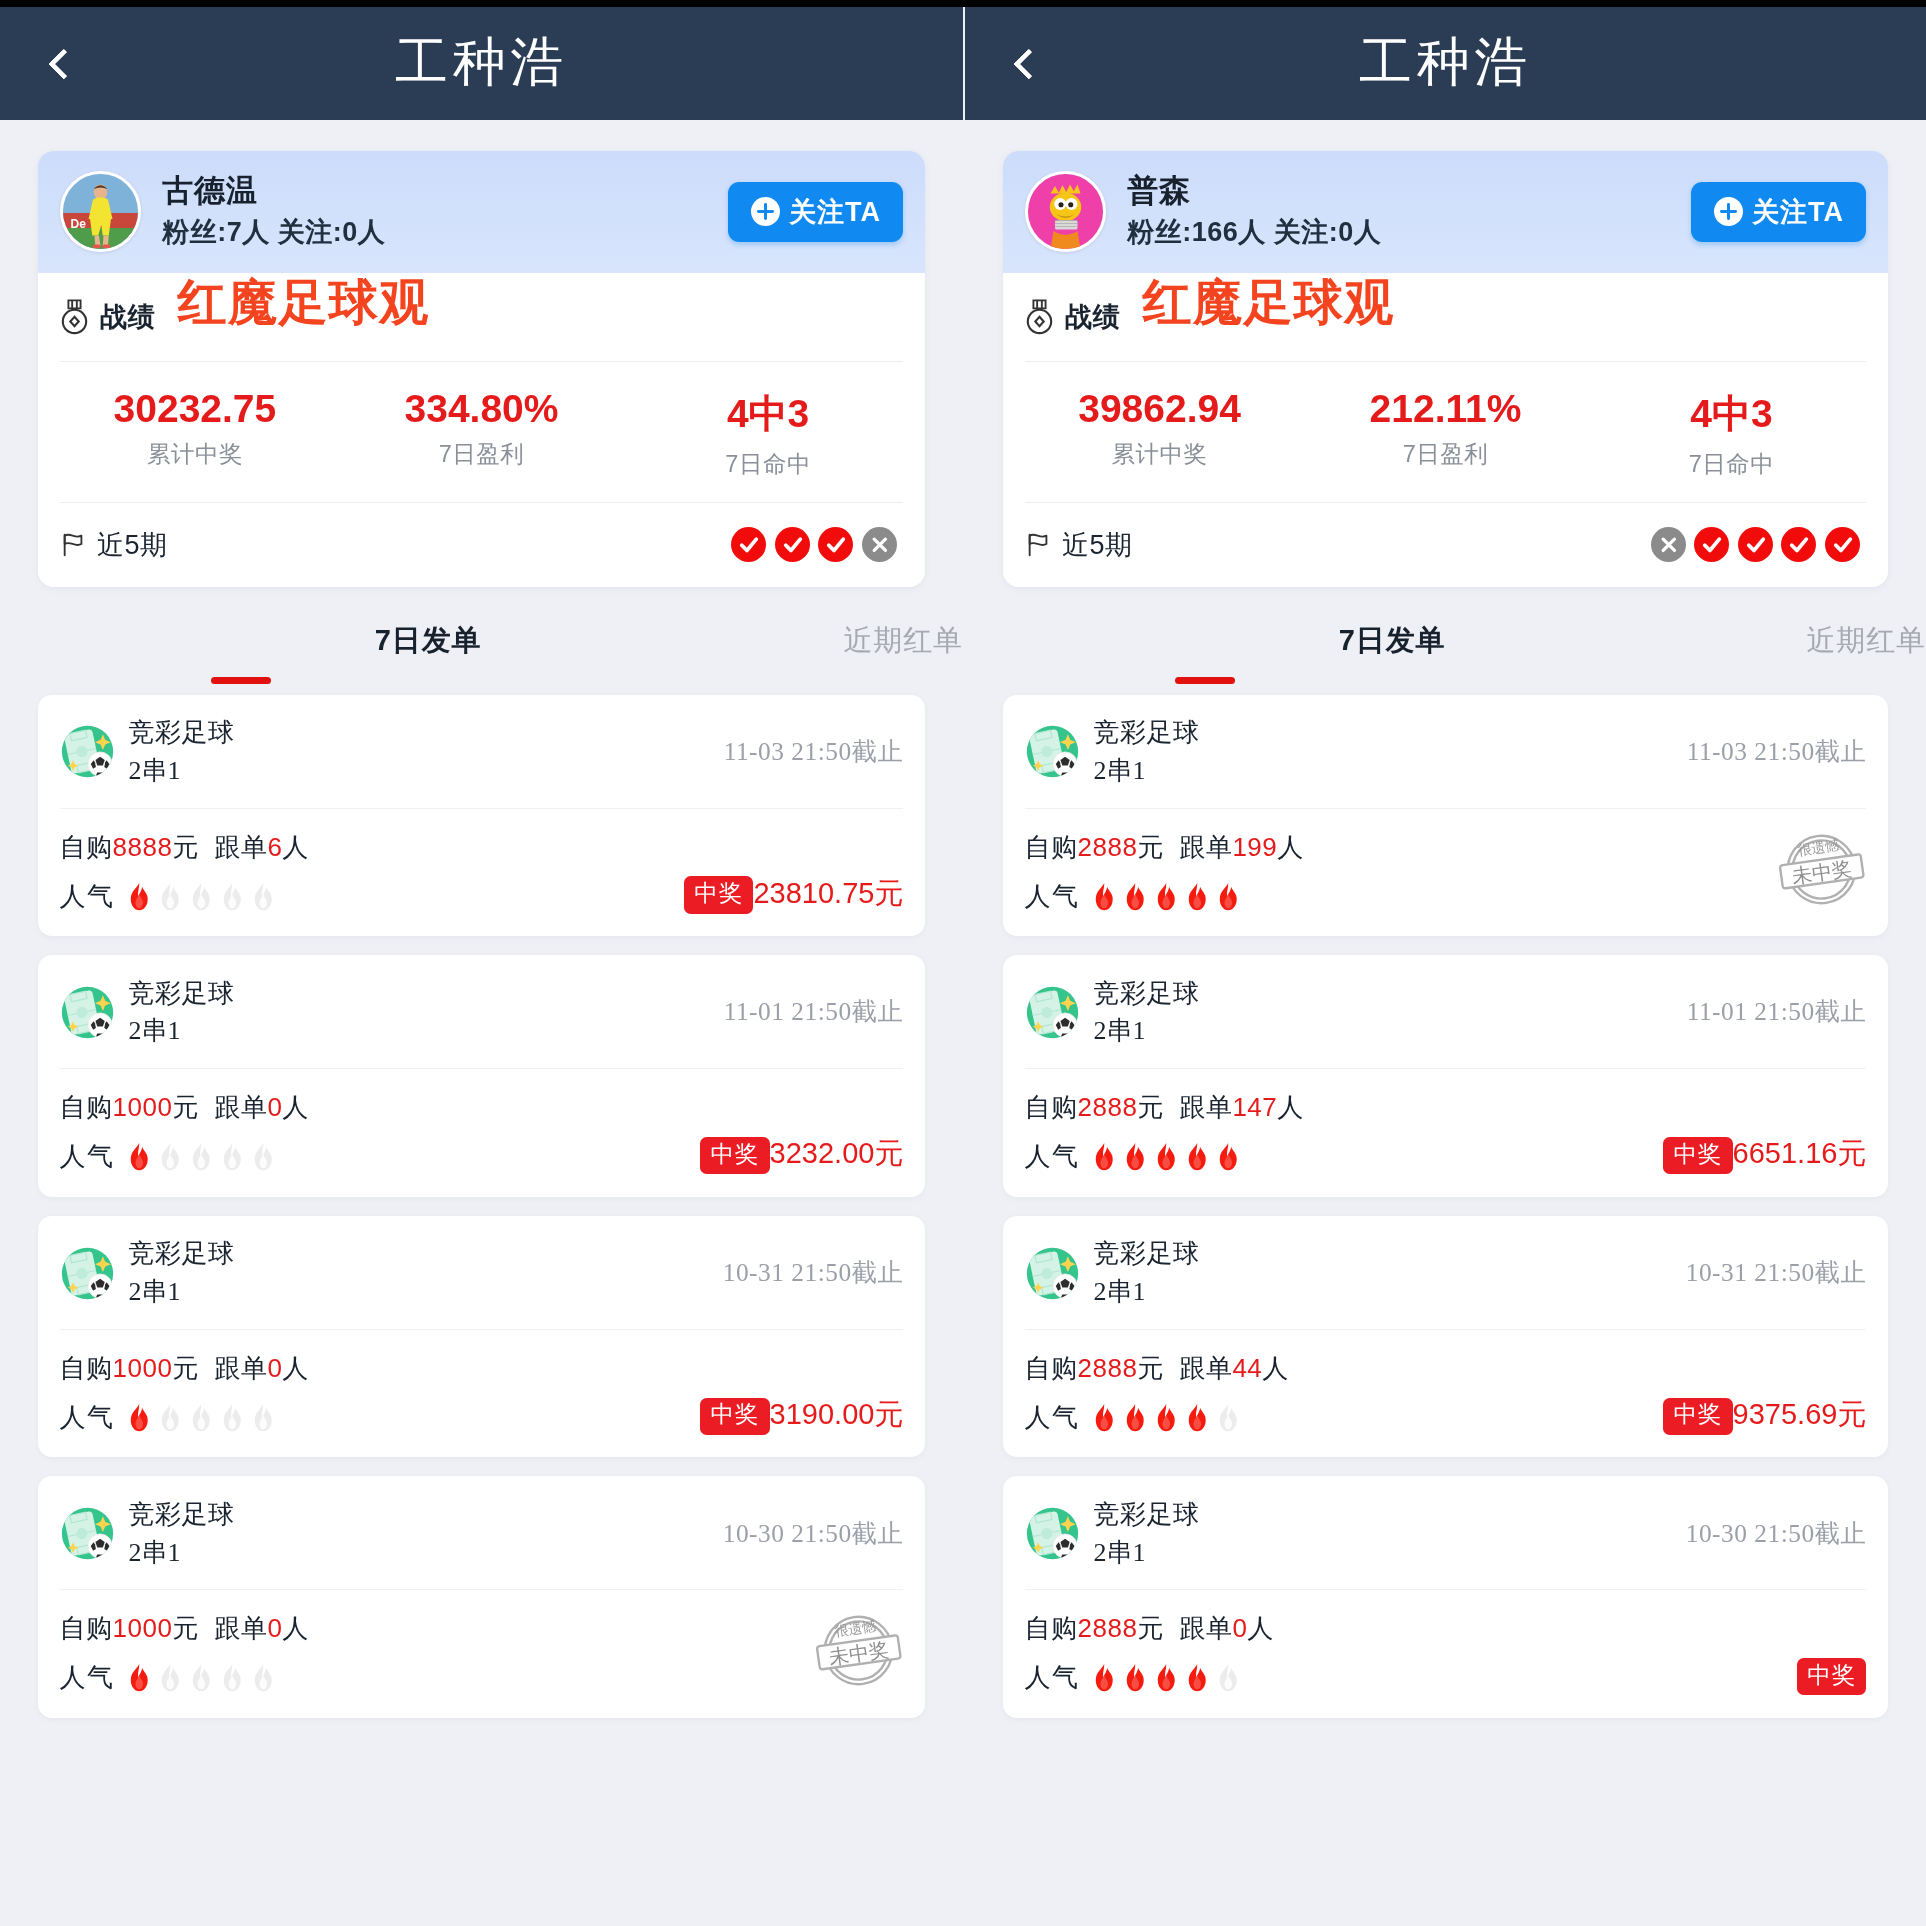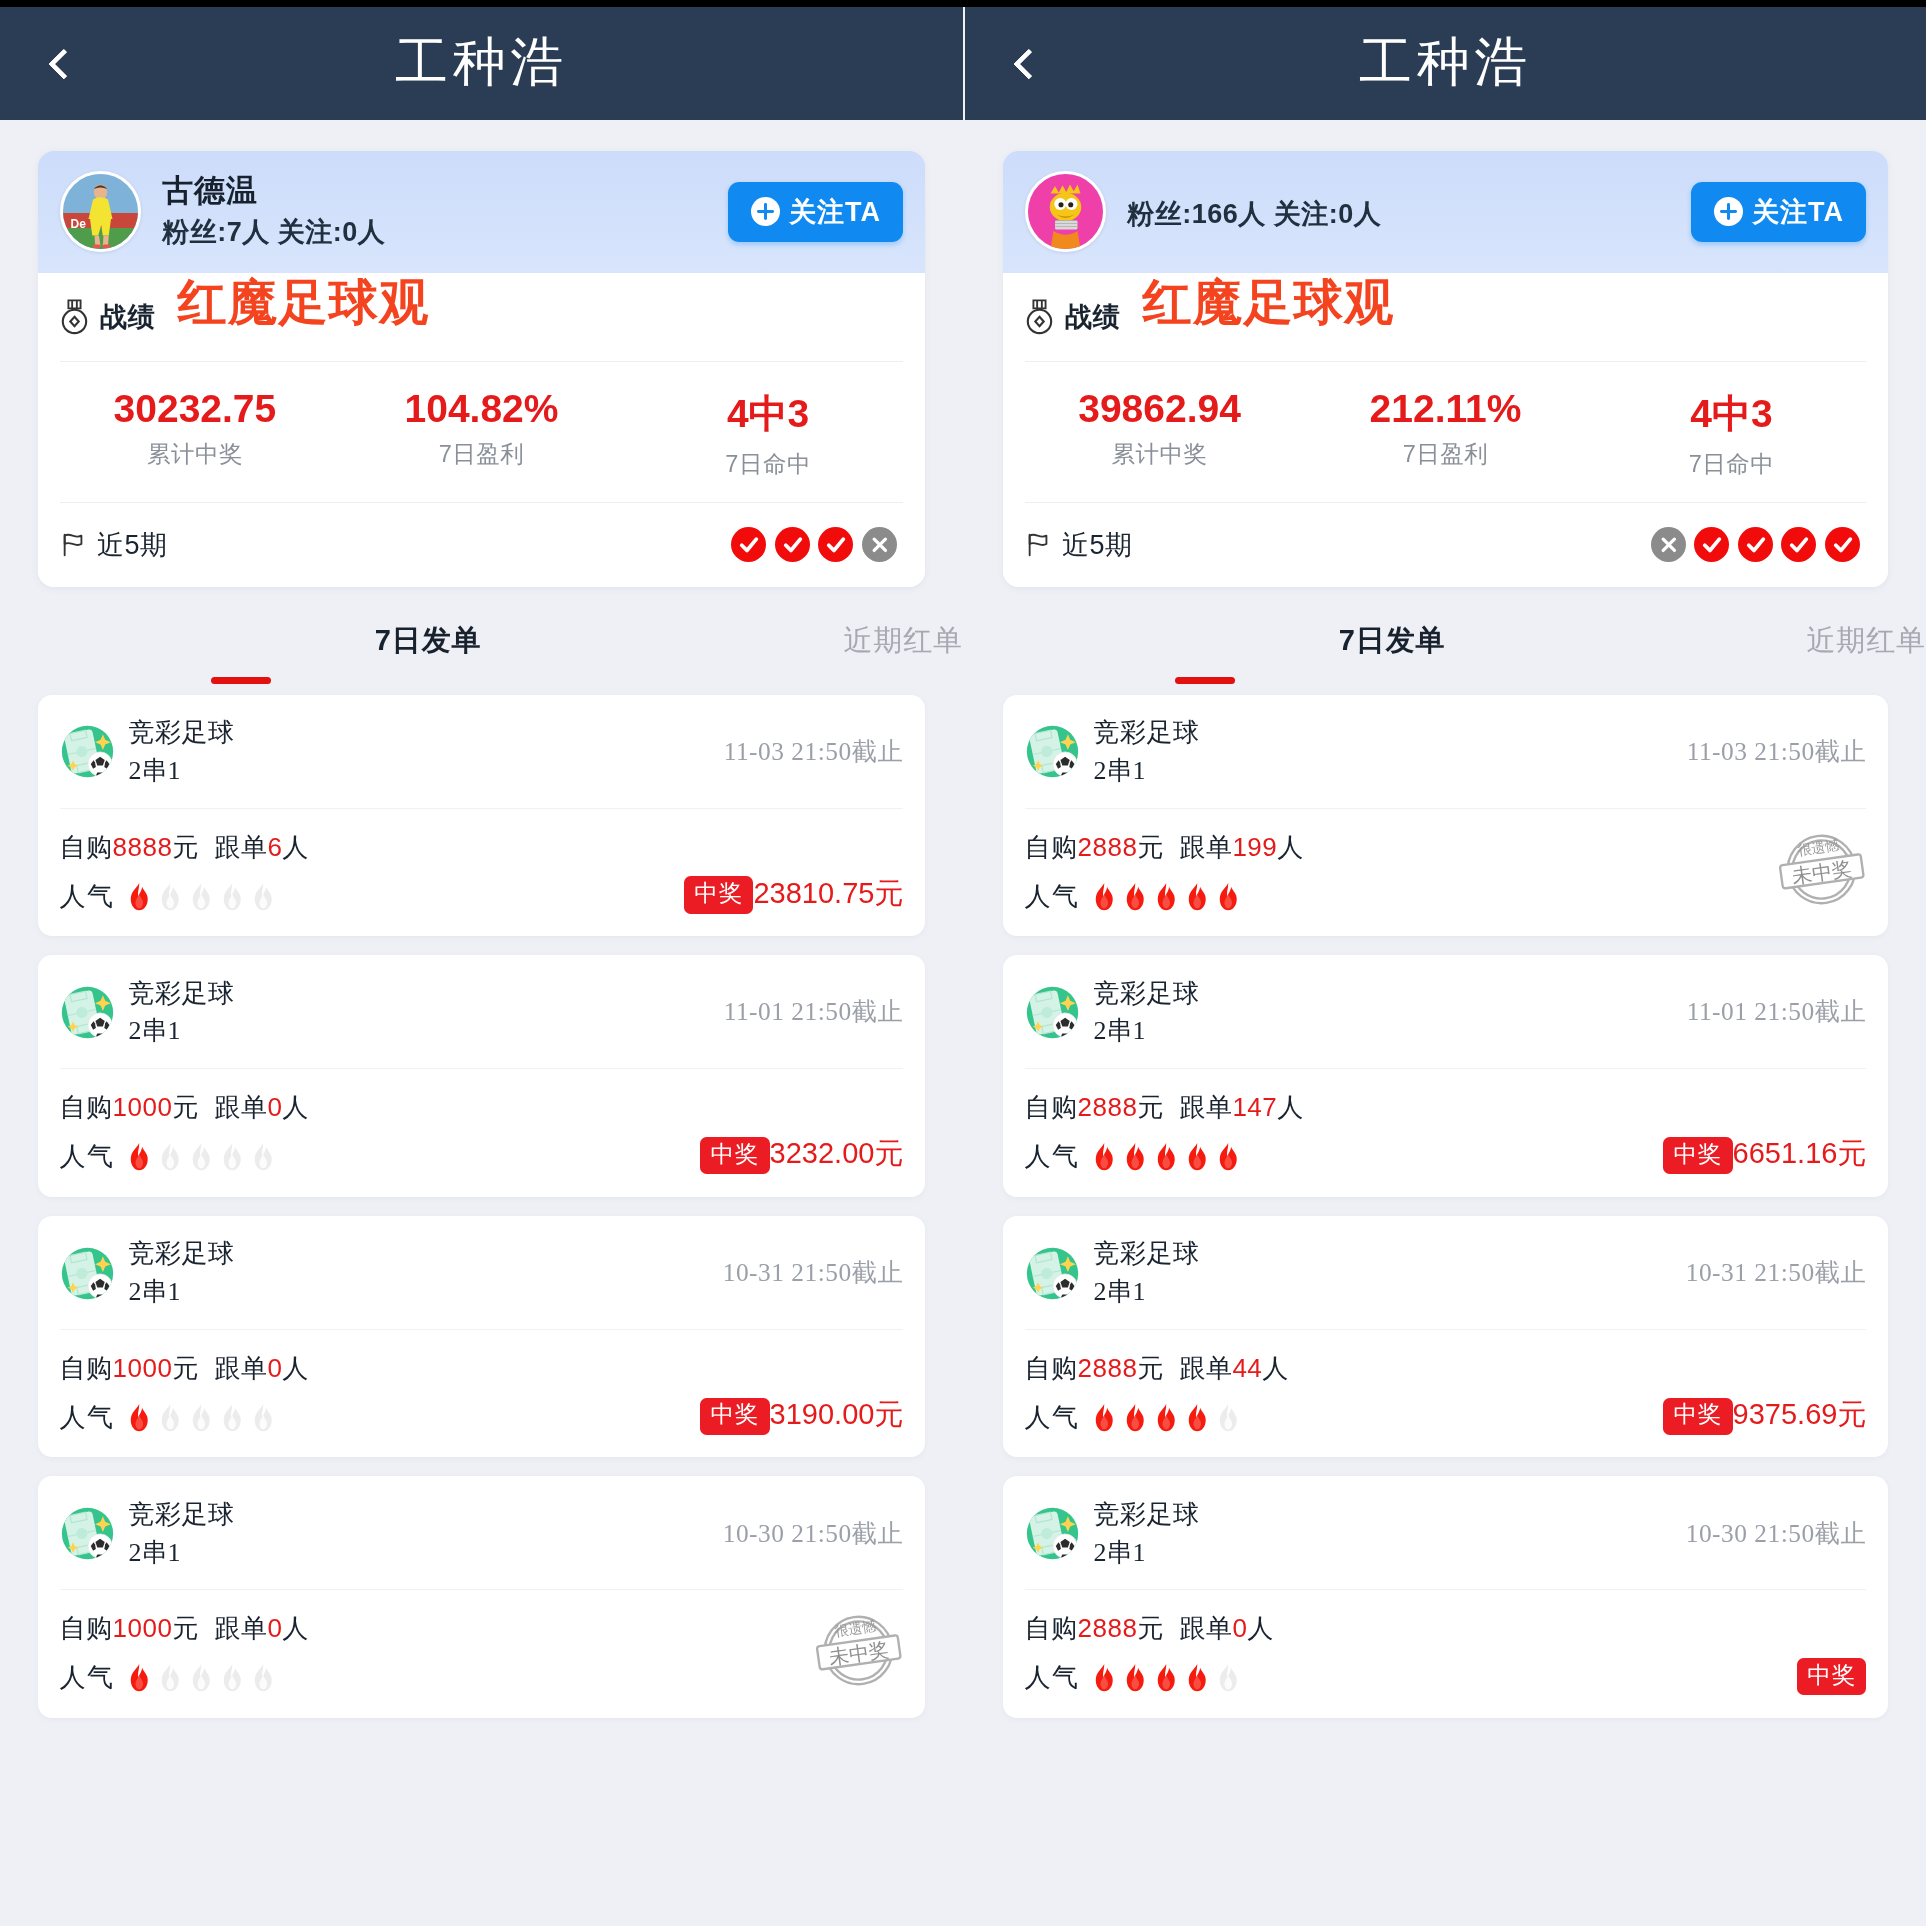--- a/index.html
+++ b/index.html
@@ -242,21 +242,21 @@
                 </svg></span>
           <span class="record-label">战绩</span>
           <span class="watermark">红魔足球观</span>
         </div>
         <div class="stats-row">
     <div class="stat">
       <div class="stat-val">30232.75</div>
       <div class="stat-lab">累计中奖</div>
     </div>
     <div class="stat">
-      <div class="stat-val">104.82%</div>
+      <div class="stat-val">334.80%</div>
       <div class="stat-lab">7日盈利</div>
     </div>
     <div class="stat">
       <div class="stat-val">4中3</div>
       <div class="stat-lab">7日命中</div>
     </div>
             </div>
         <div class="recent-row">
           <span class="flag-icon"><svg viewBox="0 0 58 58">
 <path d="M10 8 v44" stroke="#333" stroke-width="4" fill="none" stroke-linecap="round"></path>
@@ -608,20 +608,21 @@
                 <circle cx="58" cy="40" r="8" fill="#fff"></circle>
 <circle cx="44" cy="41" r="3.4" fill="#2b2118"></circle>
                 <circle cx="57" cy="41" r="3.4" fill="#2b2118"></circle>
 <path d="M38 54 q12 9 24 0 q-12 5 -24 0z" fill="#c98f0c"></path>
 <rect x="36" y="62" width="30" height="12" rx="2" fill="#d9d9d9"></rect>
 <path d="M36 62 h30 M36 66 h30 M36 70 h30" stroke="#aaa" stroke-width="1"></path>
 <path d="M34 76 q16 10 32 0 l4 24 -40 0z" fill="#f08a1e"></path>
 </svg>
             </div>
         <div class="user-meta">
+          <div class="user-name">普森</div>
           <div class="user-stats">粉丝:166人 关注:0人</div>
         </div>
         <div class="follow-btn">
           <span class="plus-circle"></span>
           <span>关注TA</span>
         </div>
       </div>
 
       <div class="record-wrap">
         <div class="record-head">

